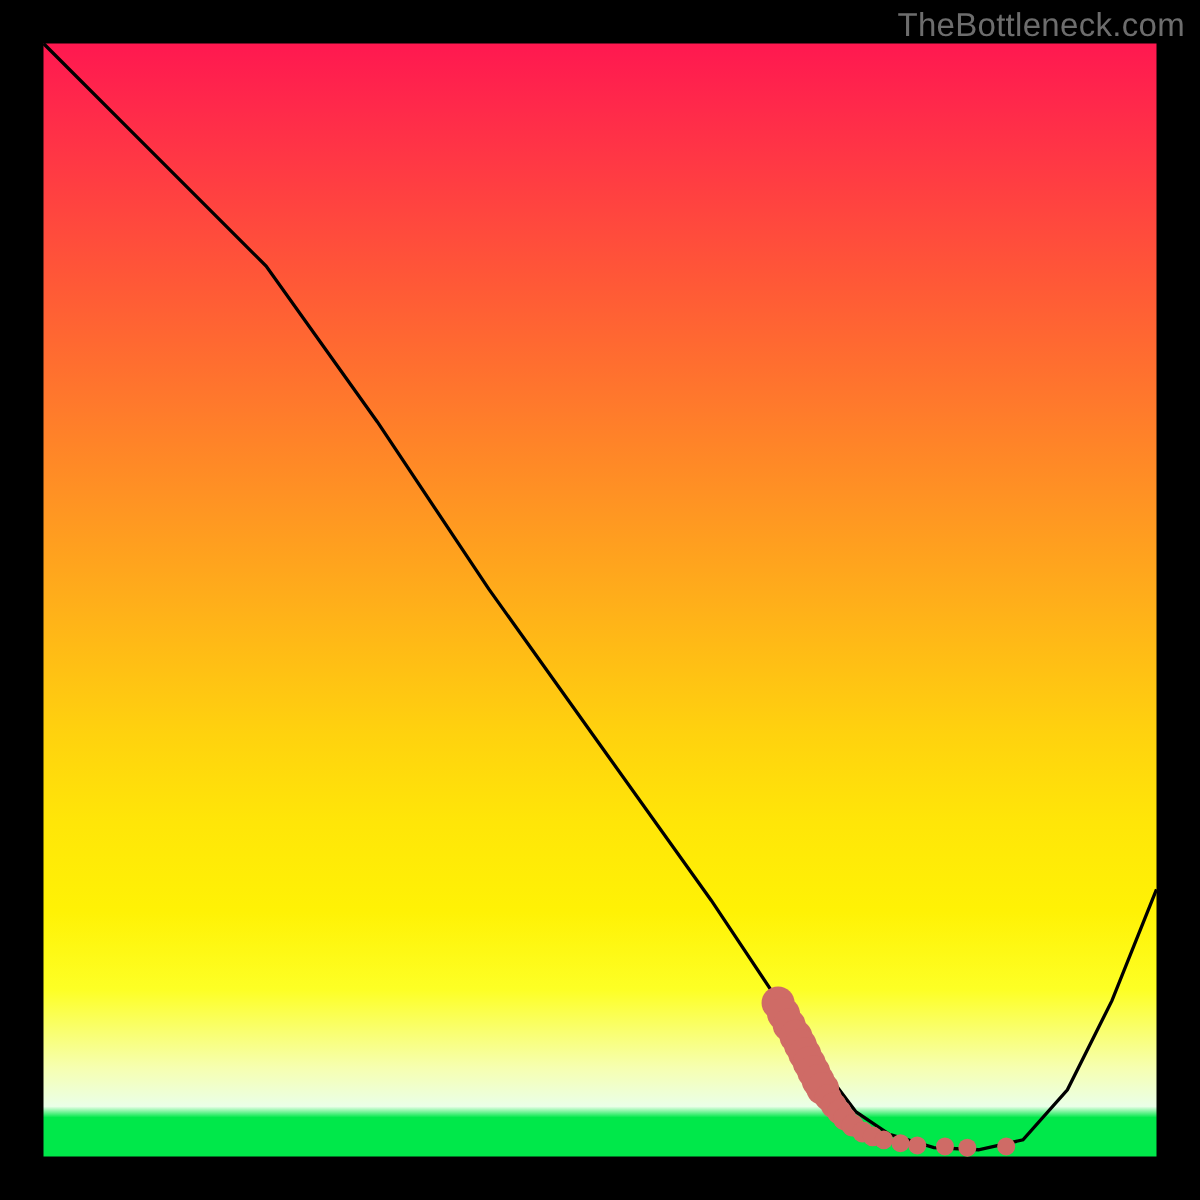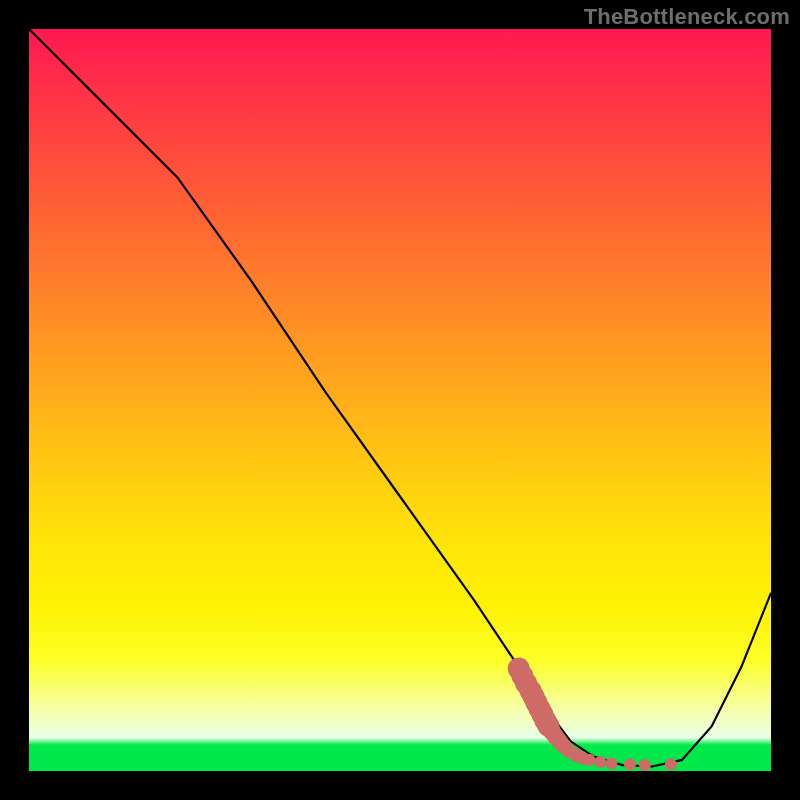--- a/index.html
+++ b/index.html
@@ -53,21 +53,21 @@
     width: 742px;
     height: 742px;
     overflow: visible;
   }
   .watermark {
     position: absolute;
     top: 4px;
     right: 10px;
     color: #6d6d6d;
     font-size: 22px;
-    font-weight: 700;
+    font-weight: 400;
     letter-spacing: 0.2px;
     user-select: none;
   }
 </style>
 </head>
 <body>
 
 <div class="watermark">TheBottleneck.com</div>
 
 <div class="frame">

